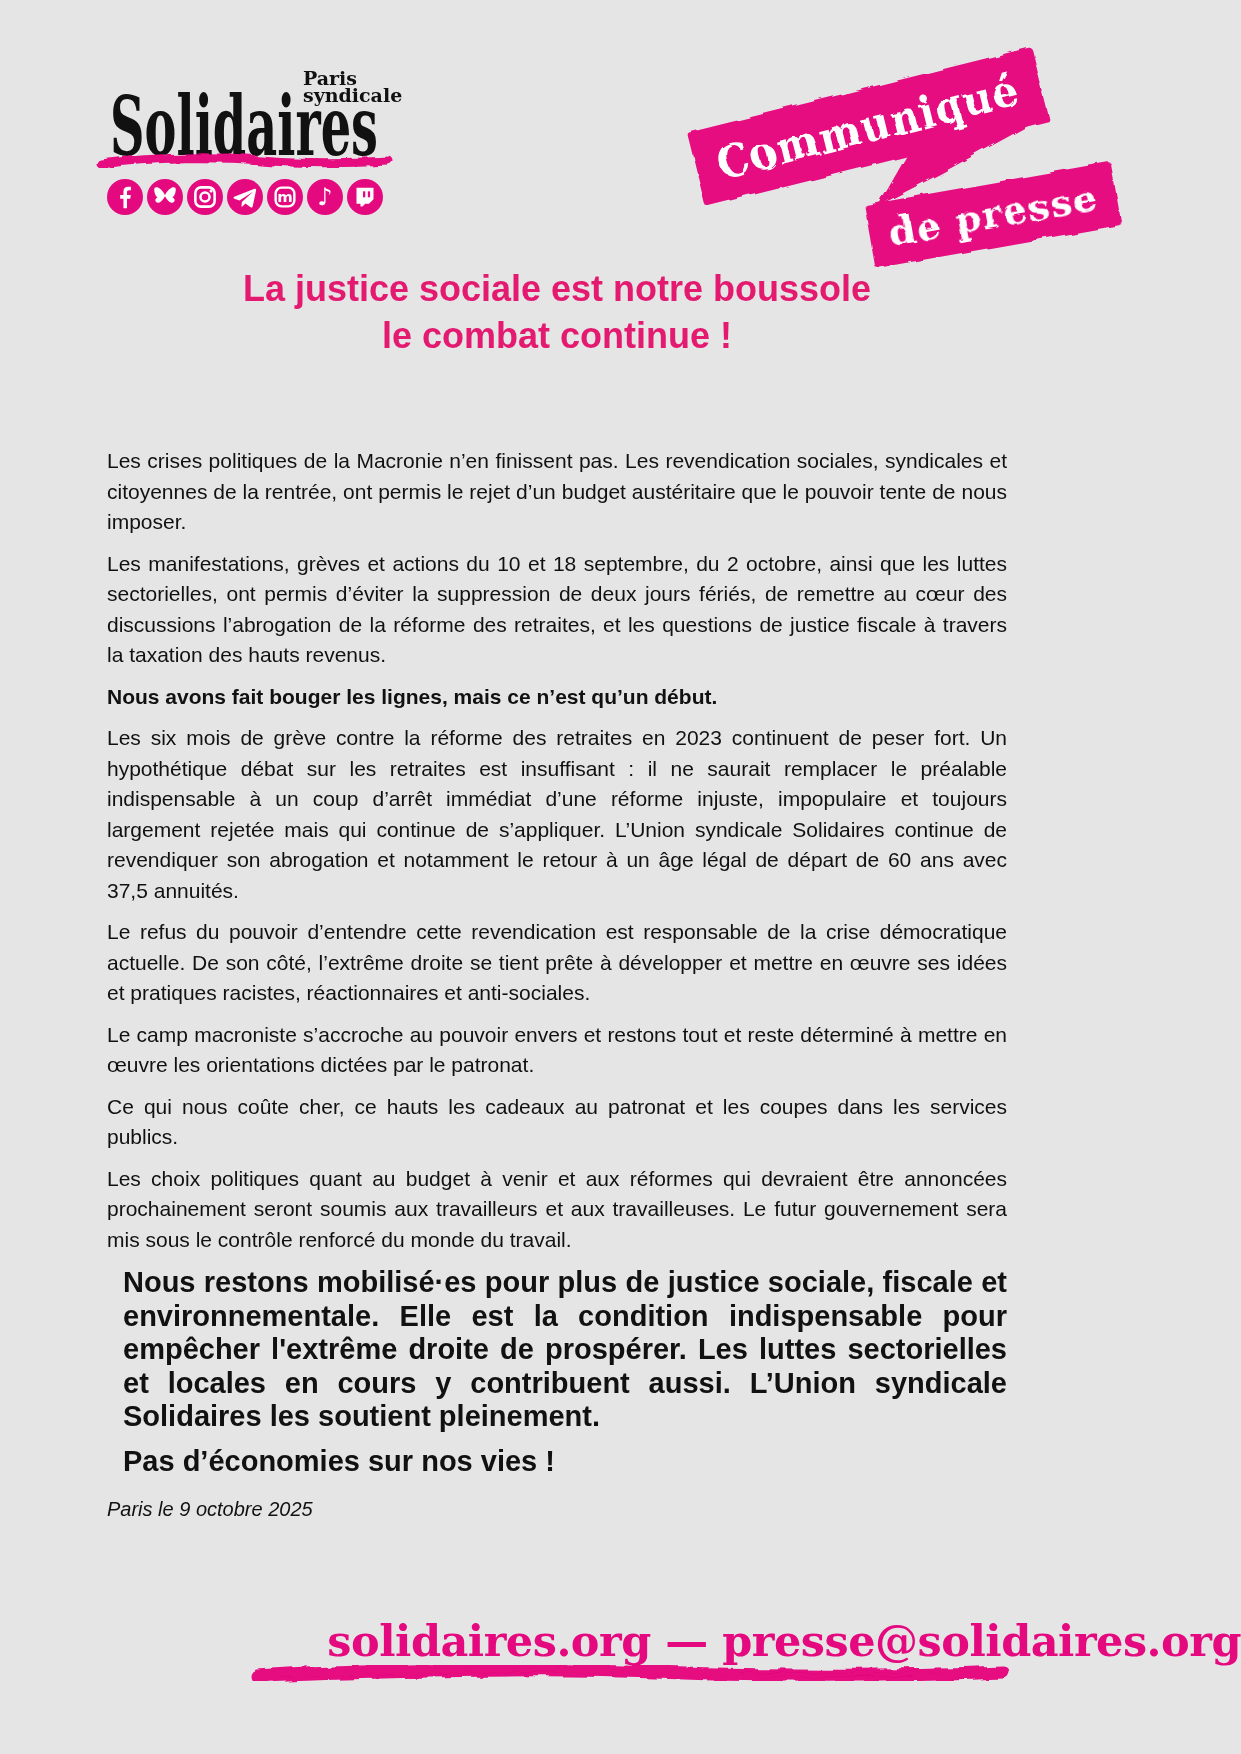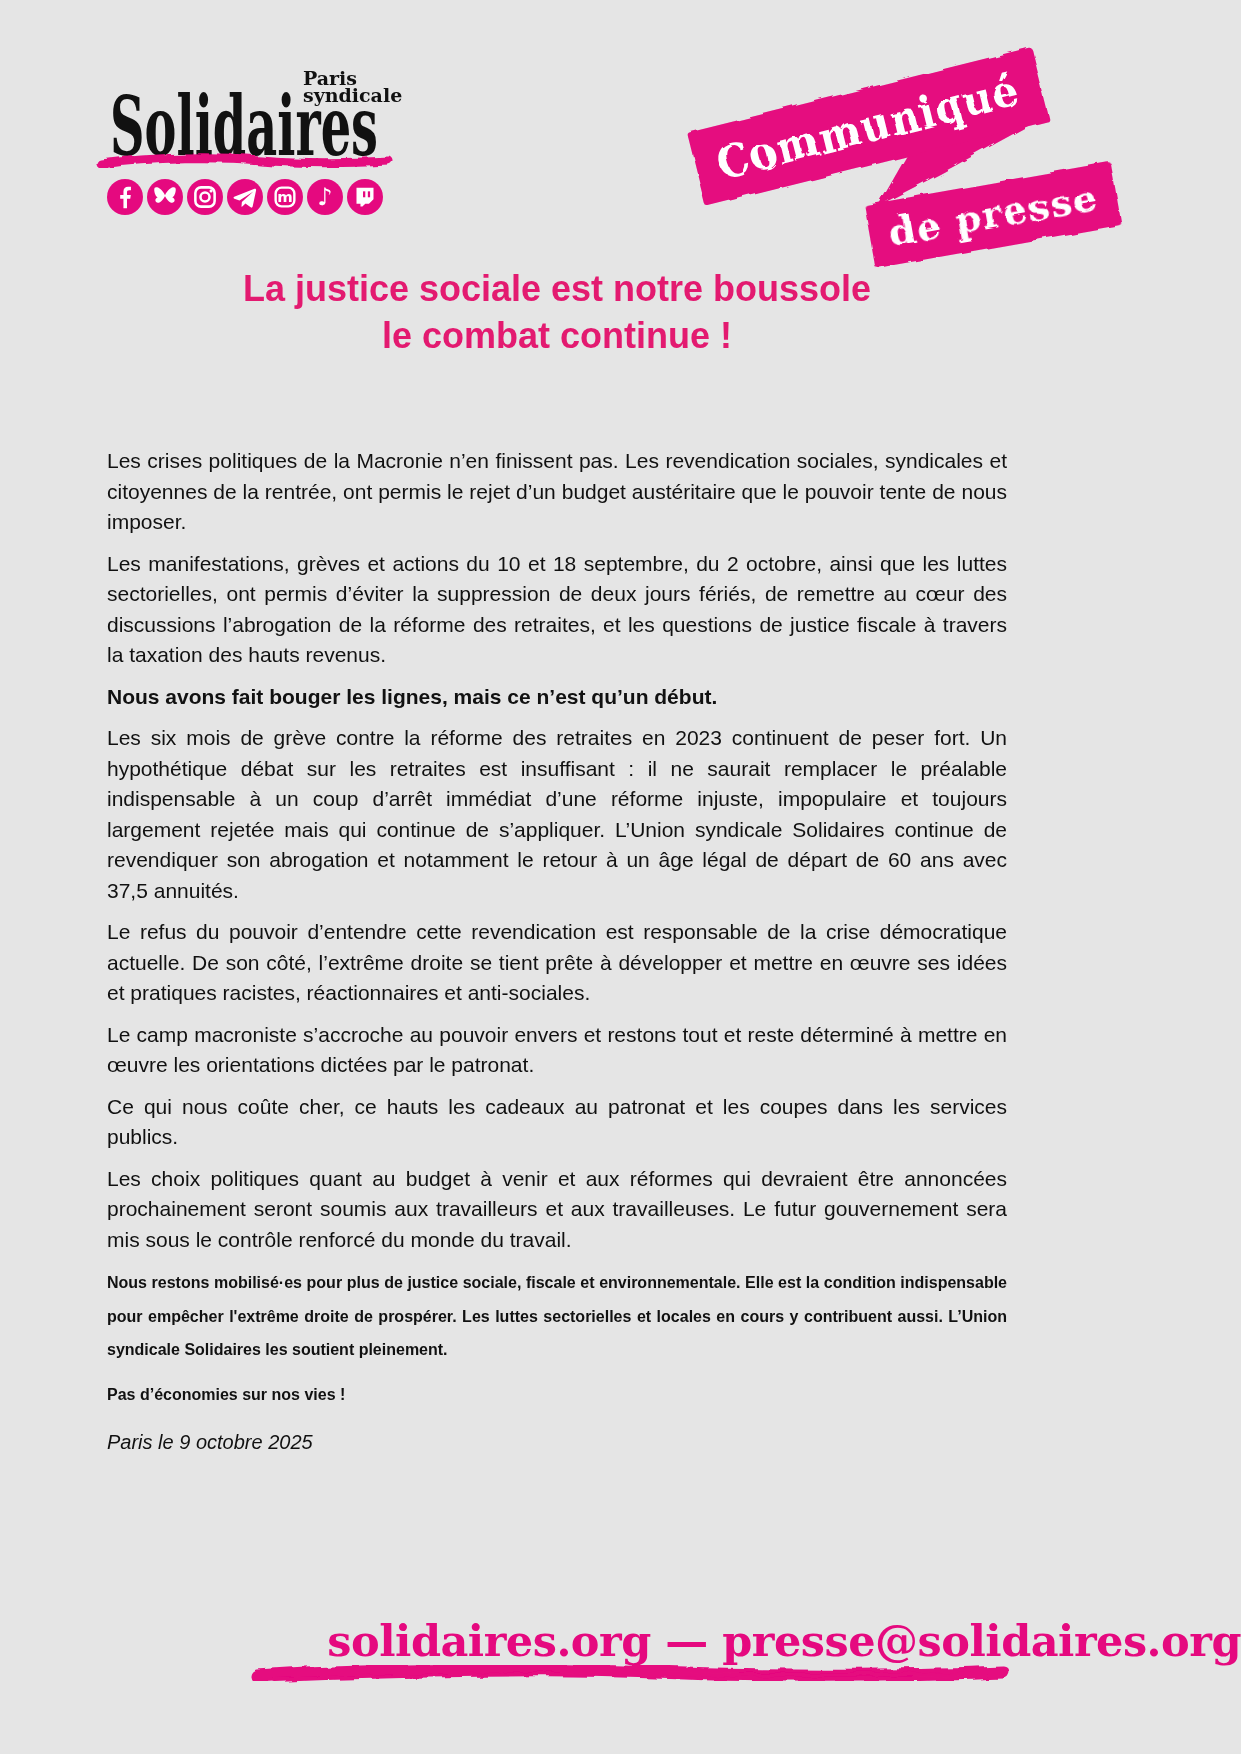--- a/index.html
+++ b/index.html
@@ -54,21 +54,21 @@
   }
   
   .body-col{
     position:absolute;left:107px;top:446px;width:900px;
     font-size:21px;line-height:30.5px;
     text-align:justify;
   }
   .body-col p{margin:0 0 11px 0;}
   .body-col p.lead-bold{font-weight:bold;}
   .body-col p.big-bold{
-    font-weight:bold;font-size:16px;line-height:33.5px;
+    font-weight:bold;font-size:29px;line-height:33.5px;margin-left:16px;
   }
   .date-line{
     margin-top:16px;
     text-align:left;
     font-style:italic;
     font-size:20px;
   }
   
   .footer-contact{
     position:absolute;left:0;top:1616px;width:1241px;

